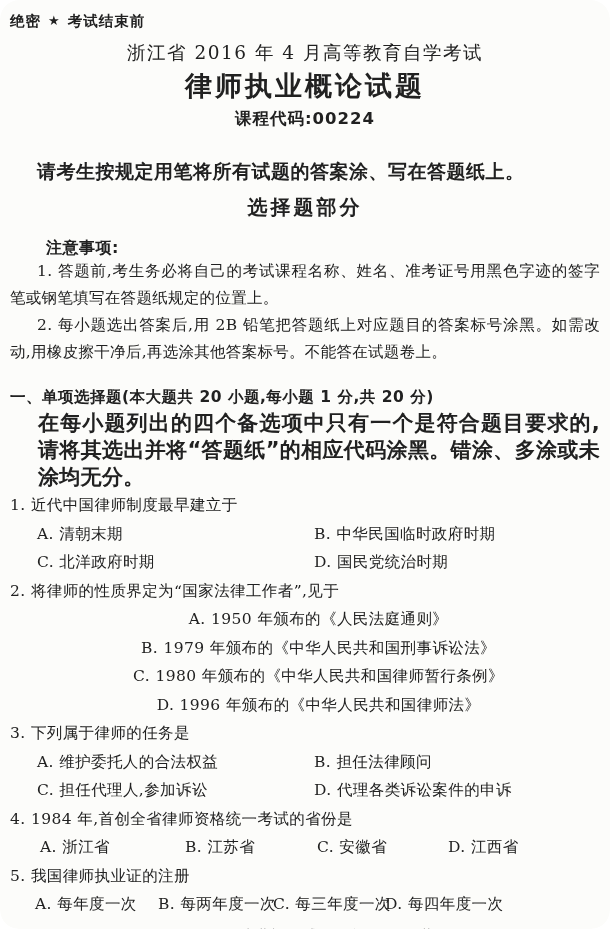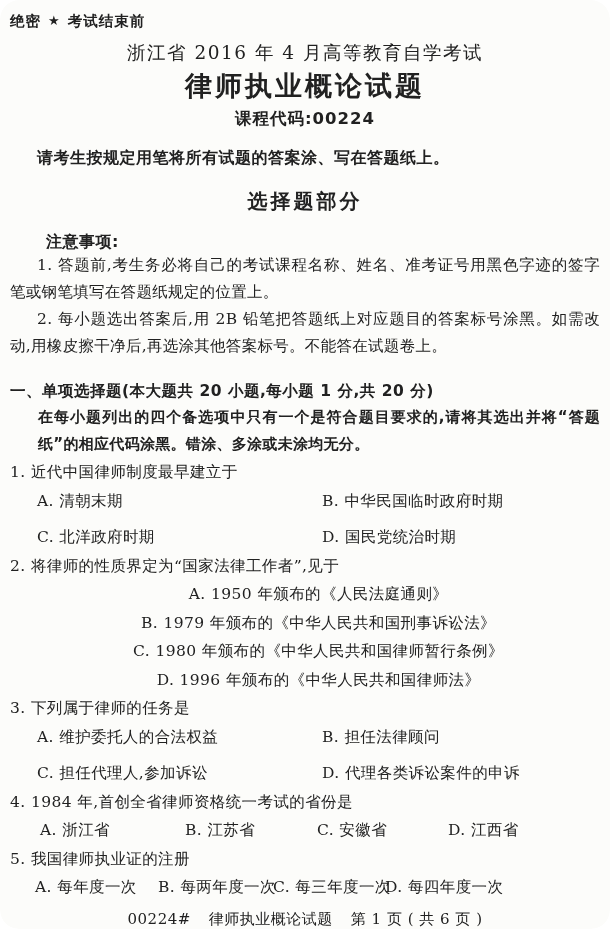--- a/index.html
+++ b/index.html
@@ -26,49 +26,49 @@
   }
   .paper-title {
     text-align: center; font-family: "DejaVu Sans", sans-serif; font-weight: 700;
     font-size: 27px; line-height: 36px; margin-top: 2px; letter-spacing: 3px;
   }
   .course-code {
     text-align: center; font-family: "DejaVu Sans", sans-serif; font-weight: 700;
     font-size: 16.5px; line-height: 22px; margin-top: 4px; letter-spacing: 1px;
   }
   .banner {
-    margin-top: 18px; padding-left: 27px;
+    margin-top: 32px; padding-left: 27px;
     font-family: Liberation Serif, serif; font-weight: 700;
-    font-size: 16px; line-height: 20px; letter-spacing: 0.5px;
+    font-size: 19px; line-height: 20px; letter-spacing: 0.5px;
   }
   .section-title {
     text-align: center; font-family: "DejaVu Sans", sans-serif; font-weight: 700;
-    font-size: 20px; line-height: 26px; margin-top: 20px; letter-spacing: 3px;
+    font-size: 20px; line-height: 26px; margin-top: 12px; letter-spacing: 3px;
   }
   .notes-heading {
     font-family: "DejaVu Sans", sans-serif; font-weight: 700;
     font-size: 16px; line-height: 20px; margin-top: 18px; letter-spacing: 0.5px; margin-left: 36px;
   }
   .note {
     margin: 0; line-height: 27px; text-indent: 27px;
     text-align: justify; letter-spacing: 0.3px;
   }
   .part-heading {
     font-family: "DejaVu Sans", sans-serif; font-weight: 700;
     font-size: 15.5px; line-height: 22px; margin-top: 20px; letter-spacing: 0.5px;
   }
   .part-instructions {
     font-family: "DejaVu Sans", sans-serif; font-weight: 700;
-    font-size: 15px; line-height: 27px; margin-top: 2px; padding-left: 28px;
+    font-size: 21px; line-height: 27px; margin-top: 2px; padding-left: 28px;
     text-align: justify; letter-spacing: 0.3px;
   }
   .q-stem { height: 28.5px; line-height: 28.5px; white-space: nowrap; letter-spacing: 0.4px; }
   .opt    { height: 28.5px; line-height: 28.5px; white-space: nowrap; letter-spacing: 0.4px; }
   .cols-1 { display: grid; grid-template-columns: 1fr; padding-left: 27px; text-align: center; }
-  .cols-2 { display: grid; grid-template-columns: 277px 1fr; padding-left: 27px; gap: 8px; }
+  .cols-2 { display: grid; grid-template-columns: 277px 1fr; padding-left: 27px; }
   .cols-4a { display: grid; grid-template-columns: 145px 132px 131px 1fr; padding-left: 30px; }
   .cols-4b { display: grid; grid-template-columns: 123px 115px 112px 1fr; padding-left: 25px; }
   .footer {
     display: flex; justify-content: center; gap: 18px;
     margin-top: 7px; font-size: 15px; line-height: 20px; letter-spacing: 0.5px;
   }
 </style>
 </head>
 <body>
 

